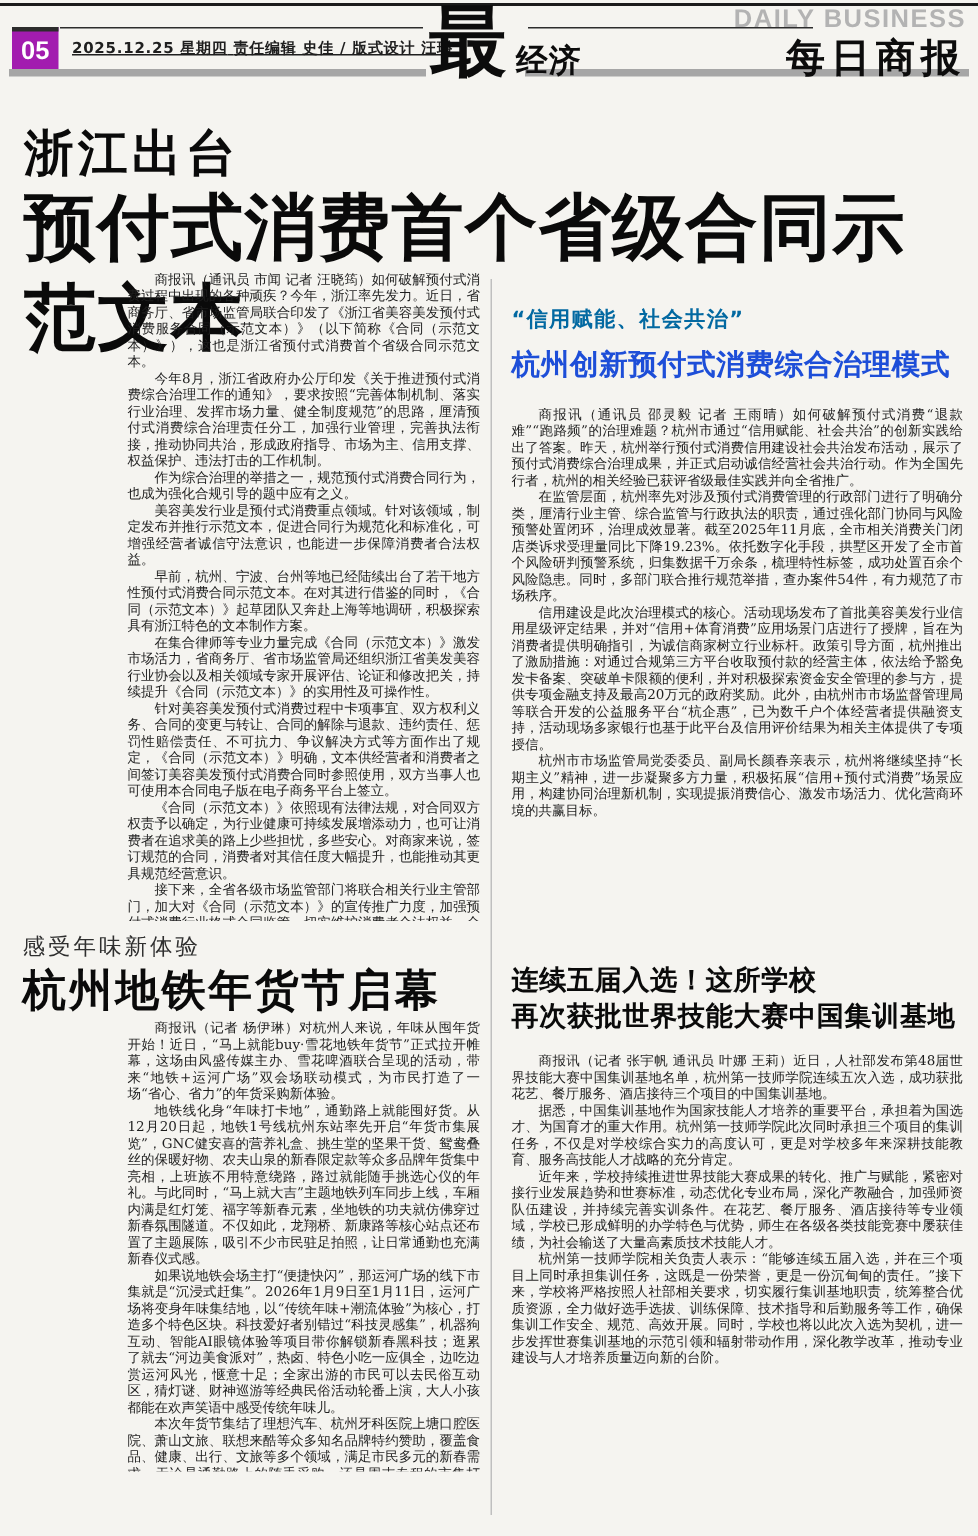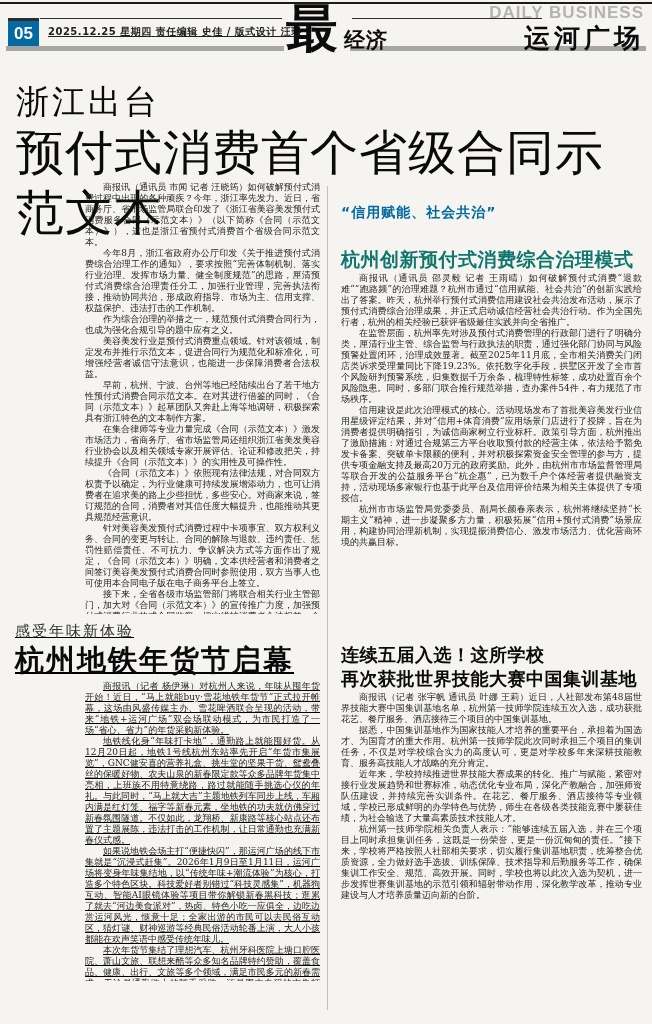--- a/index.html
+++ b/index.html
@@ -1,104 +1,104 @@
 <!DOCTYPE html>
 <html><head>
 <meta charset="utf-8">
 <style>
   html,body { margin:0; padding:0; background:#dcdad6; }
   .page { position:relative; width:652px; height:1024px; margin:0 auto; background:#f5f4f0; overflow:hidden; font-family:"DejaVu Serif", serif; }
   .top-rule { position:absolute; top:2px; left:0; width:652px; height:2px; background:#1b1b1b; }
 
   
-  .pagenum { position:absolute; top:18px; left:8px; width:31px; height:26px; background:#0369a1; border-top:3px solid #2c2c2c; color:#fff; font:700 17px "Liberation Sans",sans-serif; display:flex; align-items:center; justify-content:center; }
+  .pagenum { position:absolute; top:18px; left:8px; width:31px; height:26px; background:#a21caf; border-top:3px solid #2c2c2c; color:#fff; font:700 17px "Liberation Sans",sans-serif; display:flex; align-items:center; justify-content:center; }
   .date-rule { position:absolute; top:18px; left:40px; width:242px; height:1px; background:#2c2c2c; }
   .dateline { position:absolute; top:25px; left:48px; font:700 10px "DejaVu Sans",sans-serif; color:#1f1f1f; letter-spacing:.5px; white-space:nowrap;text-decoration:underline; }
   .thick-rule-left { position:absolute; top:46px; left:6px; width:278px; height:5px; background:#a6a6a6; }
   .thick-rule-right { position:absolute; top:46px; left:350px; width:296px; height:5px; background:#a6a6a6; }
   .thin-rule-right { position:absolute; top:18px; left:352px; width:190px; height:1px; background:#2c2c2c; }
   .logo-char { position:absolute; top:2px; left:286px; font:900 52px/1 "DejaVu Serif",serif; color:#0c0c0c; }
   .logo-section { position:absolute; top:26px; left:344px; font:900 21px "DejaVu Sans",sans-serif; color:#0c0c0c; letter-spacing:1px; }
   .mast-en { position:absolute; top:3px; right:8px; font:700 17px "Liberation Sans",sans-serif; color:#b3b3b3; letter-spacing:1px; }
   .mast-cn { position:absolute; top:21px; right:8px; font:900 26px "DejaVu Serif",serif; color:#0c0c0c; letter-spacing:4px; }
 
   
-  .main-headline { position:absolute; top:82px; left:16px; font-family:"DejaVu Sans",sans-serif; font-weight:400; color:#0a0a0a; }
+  .main-headline { position:absolute; top:82px; left:16px; font-family:"DejaVu Sans",sans-serif; font-weight:700; color:#0a0a0a; }
   .main-headline .l1 { font-size:33px; line-height:1.2; letter-spacing:3px; }
   .main-headline .l2 { font-size:48px; line-height:1.25; letter-spacing:1px; }
 
   
   .cols { position:absolute; top:182px; left:0; width:538px; height:842px; }
   .col-divider { position:absolute; left:327px; top:4px; width:1px; height:824px; background:#bfbfbf; }
   .col-left  { position:absolute; left:15px; top:0; width:305px; }
   .col-right { position:absolute; left:341px; top:0; width:301px; }
 
   .para { margin:0; text-indent:2em; font-size:9px; line-height:11px; text-align:justify; color:#1e1e1e; font-family:"DejaVu Serif",serif; }
   .main-body { padding-left:70px; height:432px; overflow:hidden; }
 
-  .metro { margin-top:8px;text-decoration:underline; }
+  .metro { margin-top:8px; }
   .metro-kicker { font:400 15px "DejaVu Sans",sans-serif; color:#2f2f2f; letter-spacing:2px; }
   .metro-headline { margin-top:3px; font:900 29px/1.15 "DejaVu Sans",sans-serif; color:#0a0a0a; letter-spacing:2px; }
   .metro-body { margin-top:4px; padding-left:70px; height:300px; overflow:hidden; }
 
   .gov-kicker { margin-top:22px; font:700 14px "DejaVu Sans",sans-serif; color:#0369a1; letter-spacing:1px; }
-  .gov-headline { margin-top:25px; font:900 19px "DejaVu Sans",sans-serif; color:#0f766e; letter-spacing:.5px; white-space:nowrap; }
-  .gov-body { height:346px; overflow:hidden; }
+  .gov-headline { margin-top:8px; font:900 19px "DejaVu Sans",sans-serif; color:#1d4ed8; letter-spacing:.5px; white-space:nowrap; }
+  .gov-body { margin-top:16px; height:346px; overflow:hidden; }
 
   .school { margin-top:24px; }
   .school-headline { font:900 18px/1.35 "DejaVu Sans",sans-serif; color:#0a0a0a; letter-spacing:.5px; }
-  .school-body { height:302px; overflow:hidden; }
+  .school-body { margin-top:12px; height:302px; overflow:hidden; }
 </style>
 </head>
 <body>
 
 <div class="page">
   <div class="top-rule"></div>
 
   <div class="pagenum">05</div>
   <div class="date-rule"></div>
   <div class="dateline">
     <span>2025.12.25 星期四</span>
     <span>责任编辑 史佳 / 版式设计 汪璠</span>
   </div>
   <div class="thick-rule-left"></div>
   <div class="thin-rule-right"></div>
   <div class="thick-rule-right"></div>
   <div class="logo-char">最</div>
   <div class="logo-section">经济</div>
   <div class="mast-en">DAILY BUSINESS</div>
-  <div class="mast-cn">运河广场</div>
+  <div class="mast-cn">每日商报</div>
 
   <div class="main-headline">
     <div class="l1">浙江出台</div>
     <div class="l2">预付式消费首个省级合同示范文本</div>
   </div>
 
   <div class="cols">
     <div class="col-divider"></div>
 
     <div class="col-left">
       <div class="main-body">
           <p class="para">商报讯（通讯员 市闻 记者 汪晓筠）如何破解预付式消费过程中出现的各种顽疾？今年，浙江率先发力。近日，省商务厅、省市场监管局联合印发了《浙江省美容美发预付式消费服务合同（示范文本）》（以下简称《合同（示范文本）》），这也是浙江省预付式消费首个省级合同示范文本。</p>
           <p class="para">今年8月，浙江省政府办公厅印发《关于推进预付式消费综合治理工作的通知》，要求按照“完善体制机制、落实行业治理、发挥市场力量、健全制度规范”的思路，厘清预付式消费综合治理责任分工，加强行业管理，完善执法衔接，推动协同共治，形成政府指导、市场为主、信用支撑、权益保护、违法打击的工作机制。</p>
           <p class="para">作为综合治理的举措之一，规范预付式消费合同行为，也成为强化合规引导的题中应有之义。</p>
           <p class="para">美容美发行业是预付式消费重点领域。针对该领域，制定发布并推行示范文本，促进合同行为规范化和标准化，可增强经营者诚信守法意识，也能进一步保障消费者合法权益。</p>
           <p class="para">早前，杭州、宁波、台州等地已经陆续出台了若干地方性预付式消费合同示范文本。在对其进行借鉴的同时，《合同（示范文本）》起草团队又奔赴上海等地调研，积极探索具有浙江特色的文本制作方案。</p>
           <p class="para">在集合律师等专业力量完成《合同（示范文本）》激发市场活力，省商务厅、省市场监管局还组织浙江省美发美容行业协会以及相关领域专家开展评估、论证和修改把关，持续提升《合同（示范文本）》的实用性及可操作性。</p>
+          <p class="para">针对美容美发预付式消费过程中卡项事宜、双方权利义务、合同的变更与转让、合同的解除与退款、违约责任、惩罚性赔偿责任、不可抗力、争议解决方式等方面作出了规定，《合同（示范文本）》明确，文本供经营者和消费者之间签订美容美发预付式消费合同时参照使用，双方当事人也可使用本合同电子版在电子商务平台上签立。</p>
           <p class="para">《合同（示范文本）》依照现有法律法规，对合同双方权责予以确定，为行业健康可持续发展增添动力，也可让消费者在追求美的路上少些担忧，多些安心。对商家来说，签订规范的合同，消费者对其信任度大幅提升，也能推动其更具规范经营意识。</p>
-          <p class="para">针对美容美发预付式消费过程中卡项事宜、双方权利义务、合同的变更与转让、合同的解除与退款、违约责任、惩罚性赔偿责任、不可抗力、争议解决方式等方面作出了规定，《合同（示范文本）》明确，文本供经营者和消费者之间签订美容美发预付式消费合同时参照使用，双方当事人也可使用本合同电子版在电子商务平台上签立。</p>
           <p class="para">接下来，全省各级市场监管部门将联合相关行业主管部门，加大对《合同（示范文本）》的宣传推广力度，加强预付式消费行业格式合同监管，切实维护消费者合法权益，全力营造公平、有序的市场环境。</p>
         </div>
 
       <div class="metro">
         <div class="metro-kicker">感受年味新体验</div>
         <div class="metro-headline">杭州地铁年货节启幕</div>
         <div class="metro-body">
             <p class="para">商报讯（记者 杨伊琳）对杭州人来说，年味从囤年货开始！近日，“马上就能buy·雪花地铁年货节”正式拉开帷幕，这场由风盛传媒主办、雪花啤酒联合呈现的活动，带来“地铁+运河广场”双会场联动模式，为市民打造了一场“省心、省力”的年货采购新体验。</p>
-            <p class="para">地铁线化身“年味打卡地”，通勤路上就能囤好货。从12月20日起，地铁1号线杭州东站率先开启“年货市集展览”，GNC健安喜的营养礼盒、挑生堂的坚果干货、鸳鸯叠丝的保暖好物、农夫山泉的新春限定款等众多品牌年货集中亮相，上班族不用特意绕路，路过就能随手挑选心仪的年礼。与此同时，“马上就大吉”主题地铁列车同步上线，车厢内满是红灯笼、福字等新春元素，坐地铁的功夫就仿佛穿过新春氛围隧道。不仅如此，龙翔桥、新康路等核心站点还布置了主题展陈，违法打击的工作机制，让日常通勤也充满新春仪式感。</p>
+            <p class="para">地铁线化身“年味打卡地”，通勤路上就能囤好货。从12月20日起，地铁1号线杭州东站率先开启“年货市集展览”，GNC健安喜的营养礼盒、挑生堂的坚果干货、鸳鸯叠丝的保暖好物、农夫山泉的新春限定款等众多品牌年货集中亮相，上班族不用特意绕路，路过就能随手挑选心仪的年礼。与此同时，“马上就大吉”主题地铁列车同步上线，车厢内满是红灯笼、福字等新春元素，坐地铁的功夫就仿佛穿过新春氛围隧道。不仅如此，龙翔桥、新康路等核心站点还布置了主题展陈，吸引不少市民驻足拍照，让日常通勤也充满新春仪式感。</p>
             <p class="para">如果说地铁会场主打“便捷快闪”，那运河广场的线下市集就是“沉浸式赶集”。2026年1月9日至1月11日，运河广场将变身年味集结地，以“传统年味+潮流体验”为核心，打造多个特色区块。科技爱好者别错过“科技灵感集”，机器狗互动、智能AI眼镜体验等项目带你解锁新春黑科技；逛累了就去“河边美食派对”，热卤、特色小吃一应俱全，边吃边赏运河风光，惬意十足；全家出游的市民可以去民俗互动区，猜灯谜、财神巡游等经典民俗活动轮番上演，大人小孩都能在欢声笑语中感受传统年味儿。</p>
             <p class="para">本次年货节集结了理想汽车、杭州牙科医院上塘口腔医院、萧山文旅、联想来酷等众多知名品牌特约赞助，覆盖食品、健康、出行、文旅等多个领域，满足市民多元的新春需求。无论是通勤路上的随手采购，还是周末专程的市集打卡、抽奖互动，这场年货节都让杭州的新春氛围愈发浓厚。这个冬天，不妨约上家人朋友，去地铁打卡年味、去运河广场赶集寻趣，在忙碌的生活中，提前解锁满满的新春仪式感！</p>
           </div>
       </div>
     </div>
 
     <div class="col-right">
       <div>
         <div class="gov-kicker">“信用赋能、社会共治”</div>
         <div class="gov-headline">杭州创新预付式消费综合治理模式</div>

